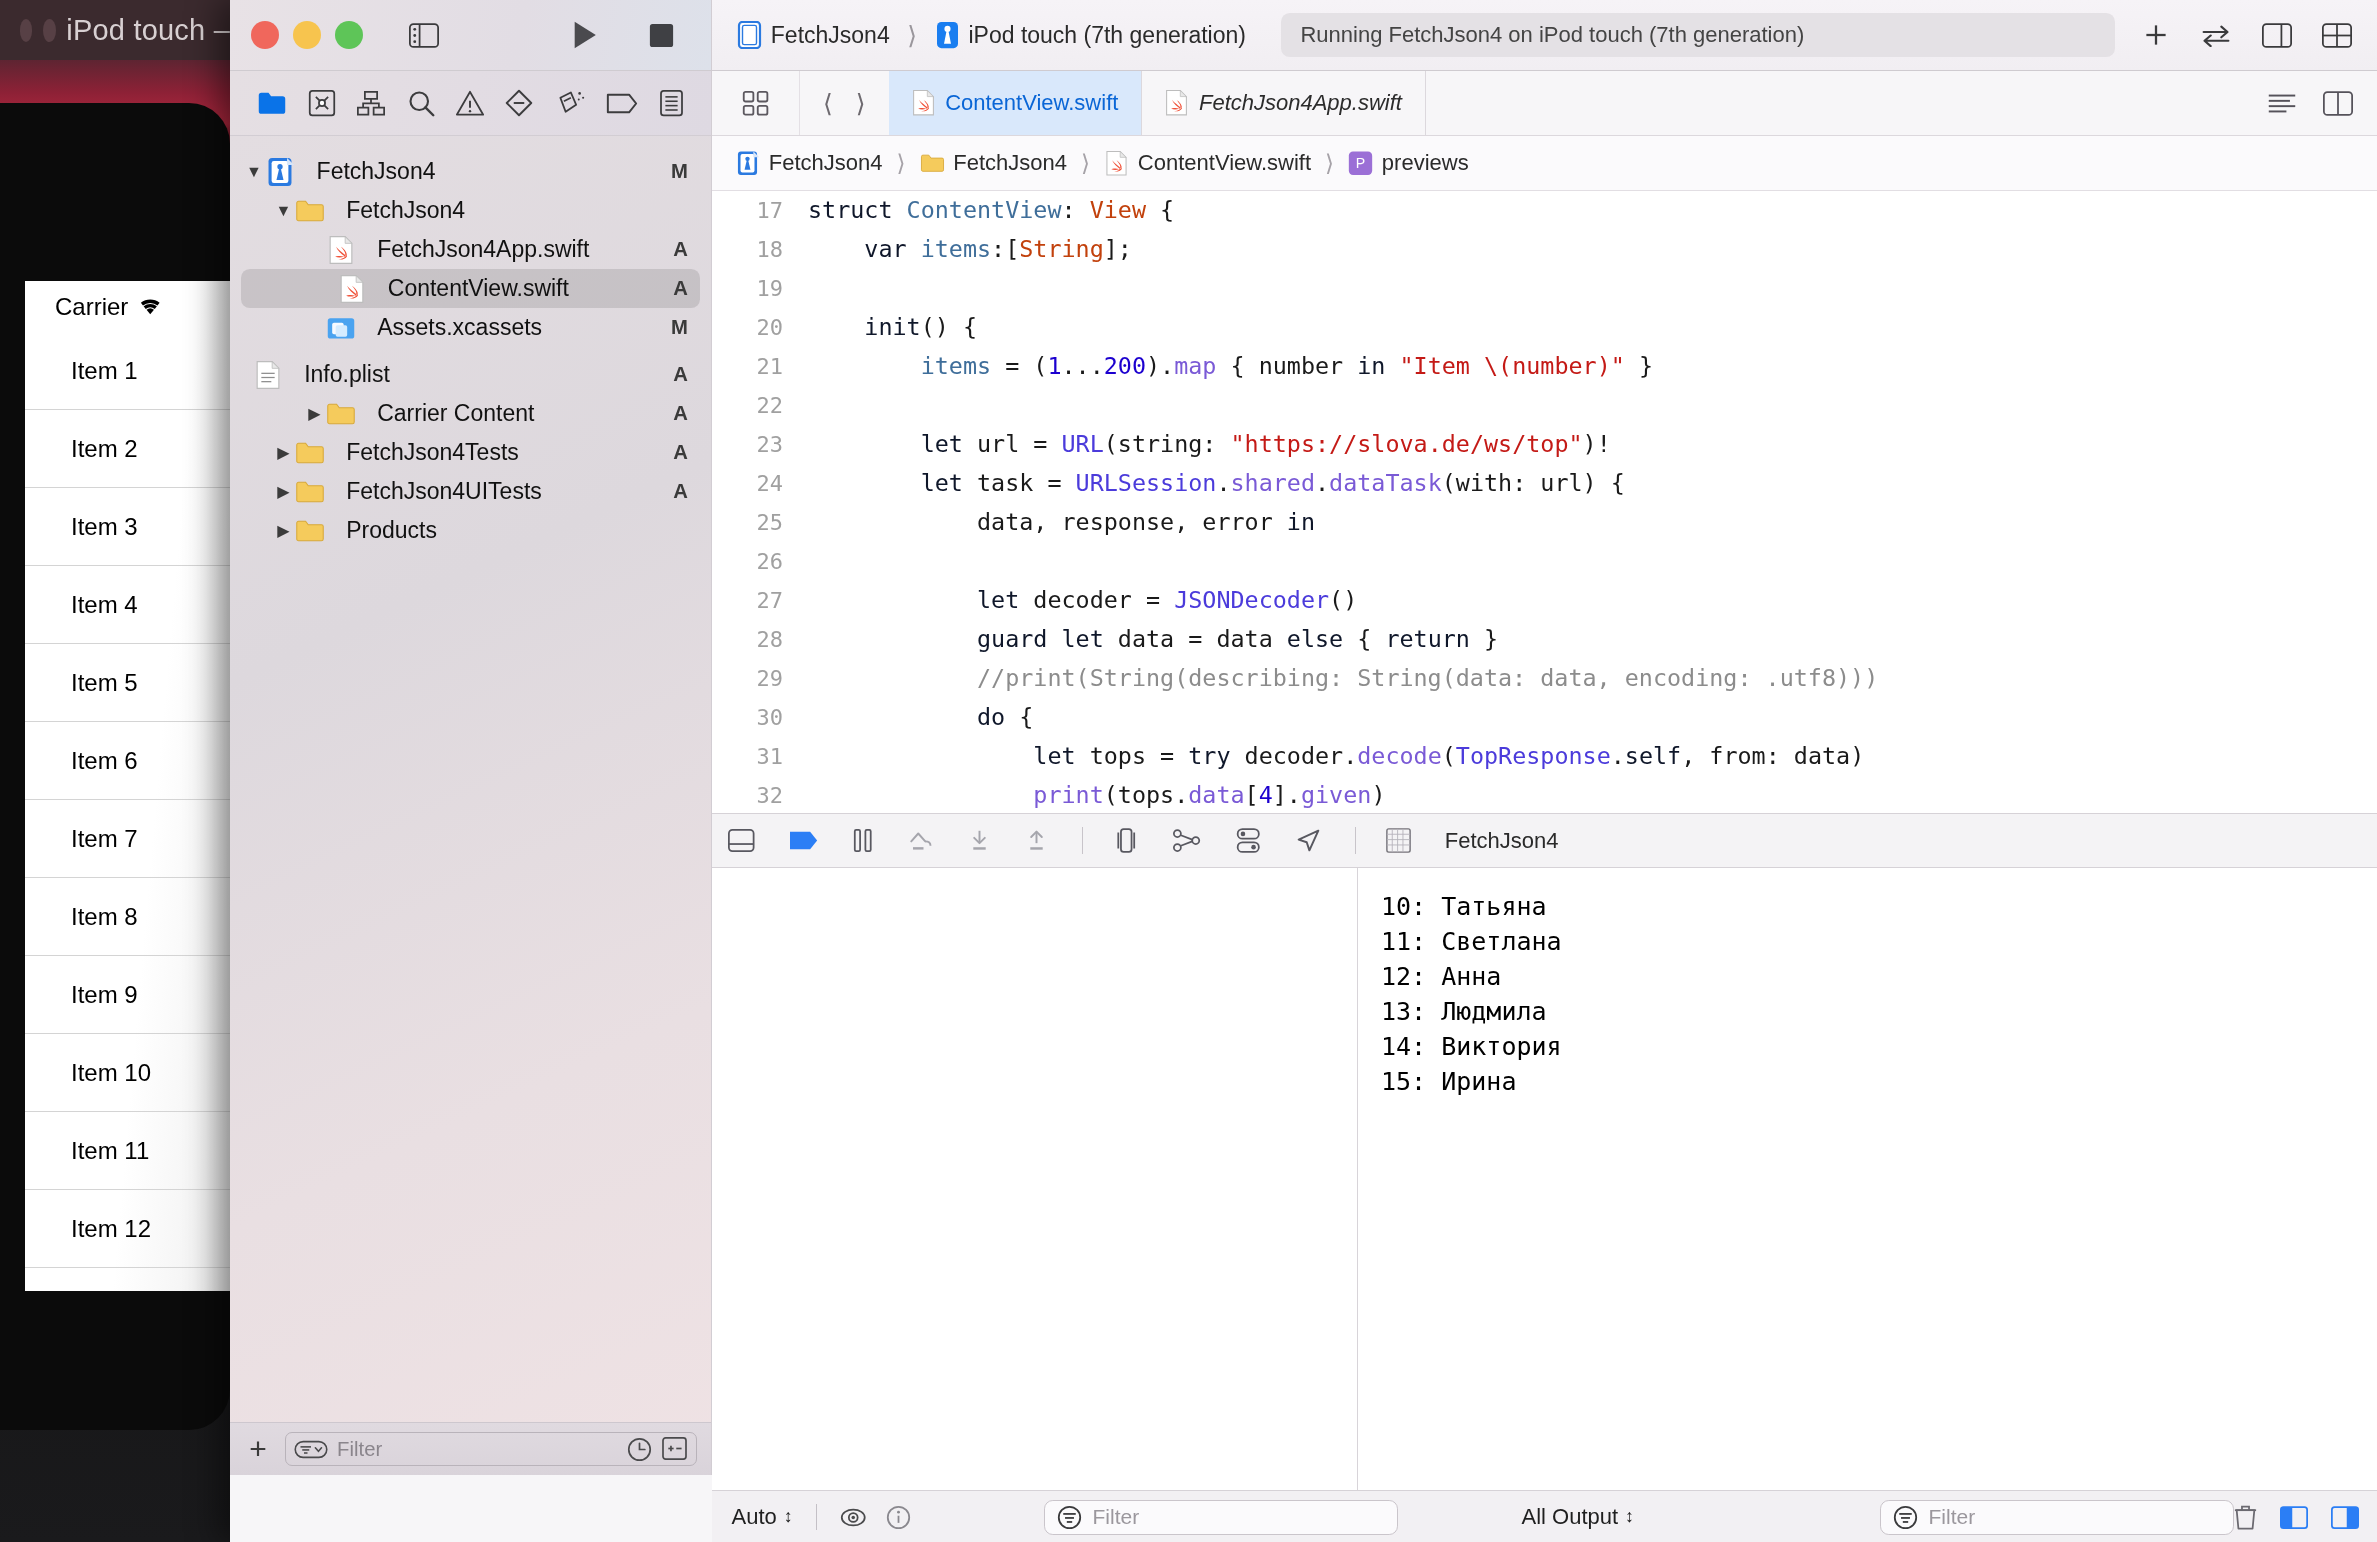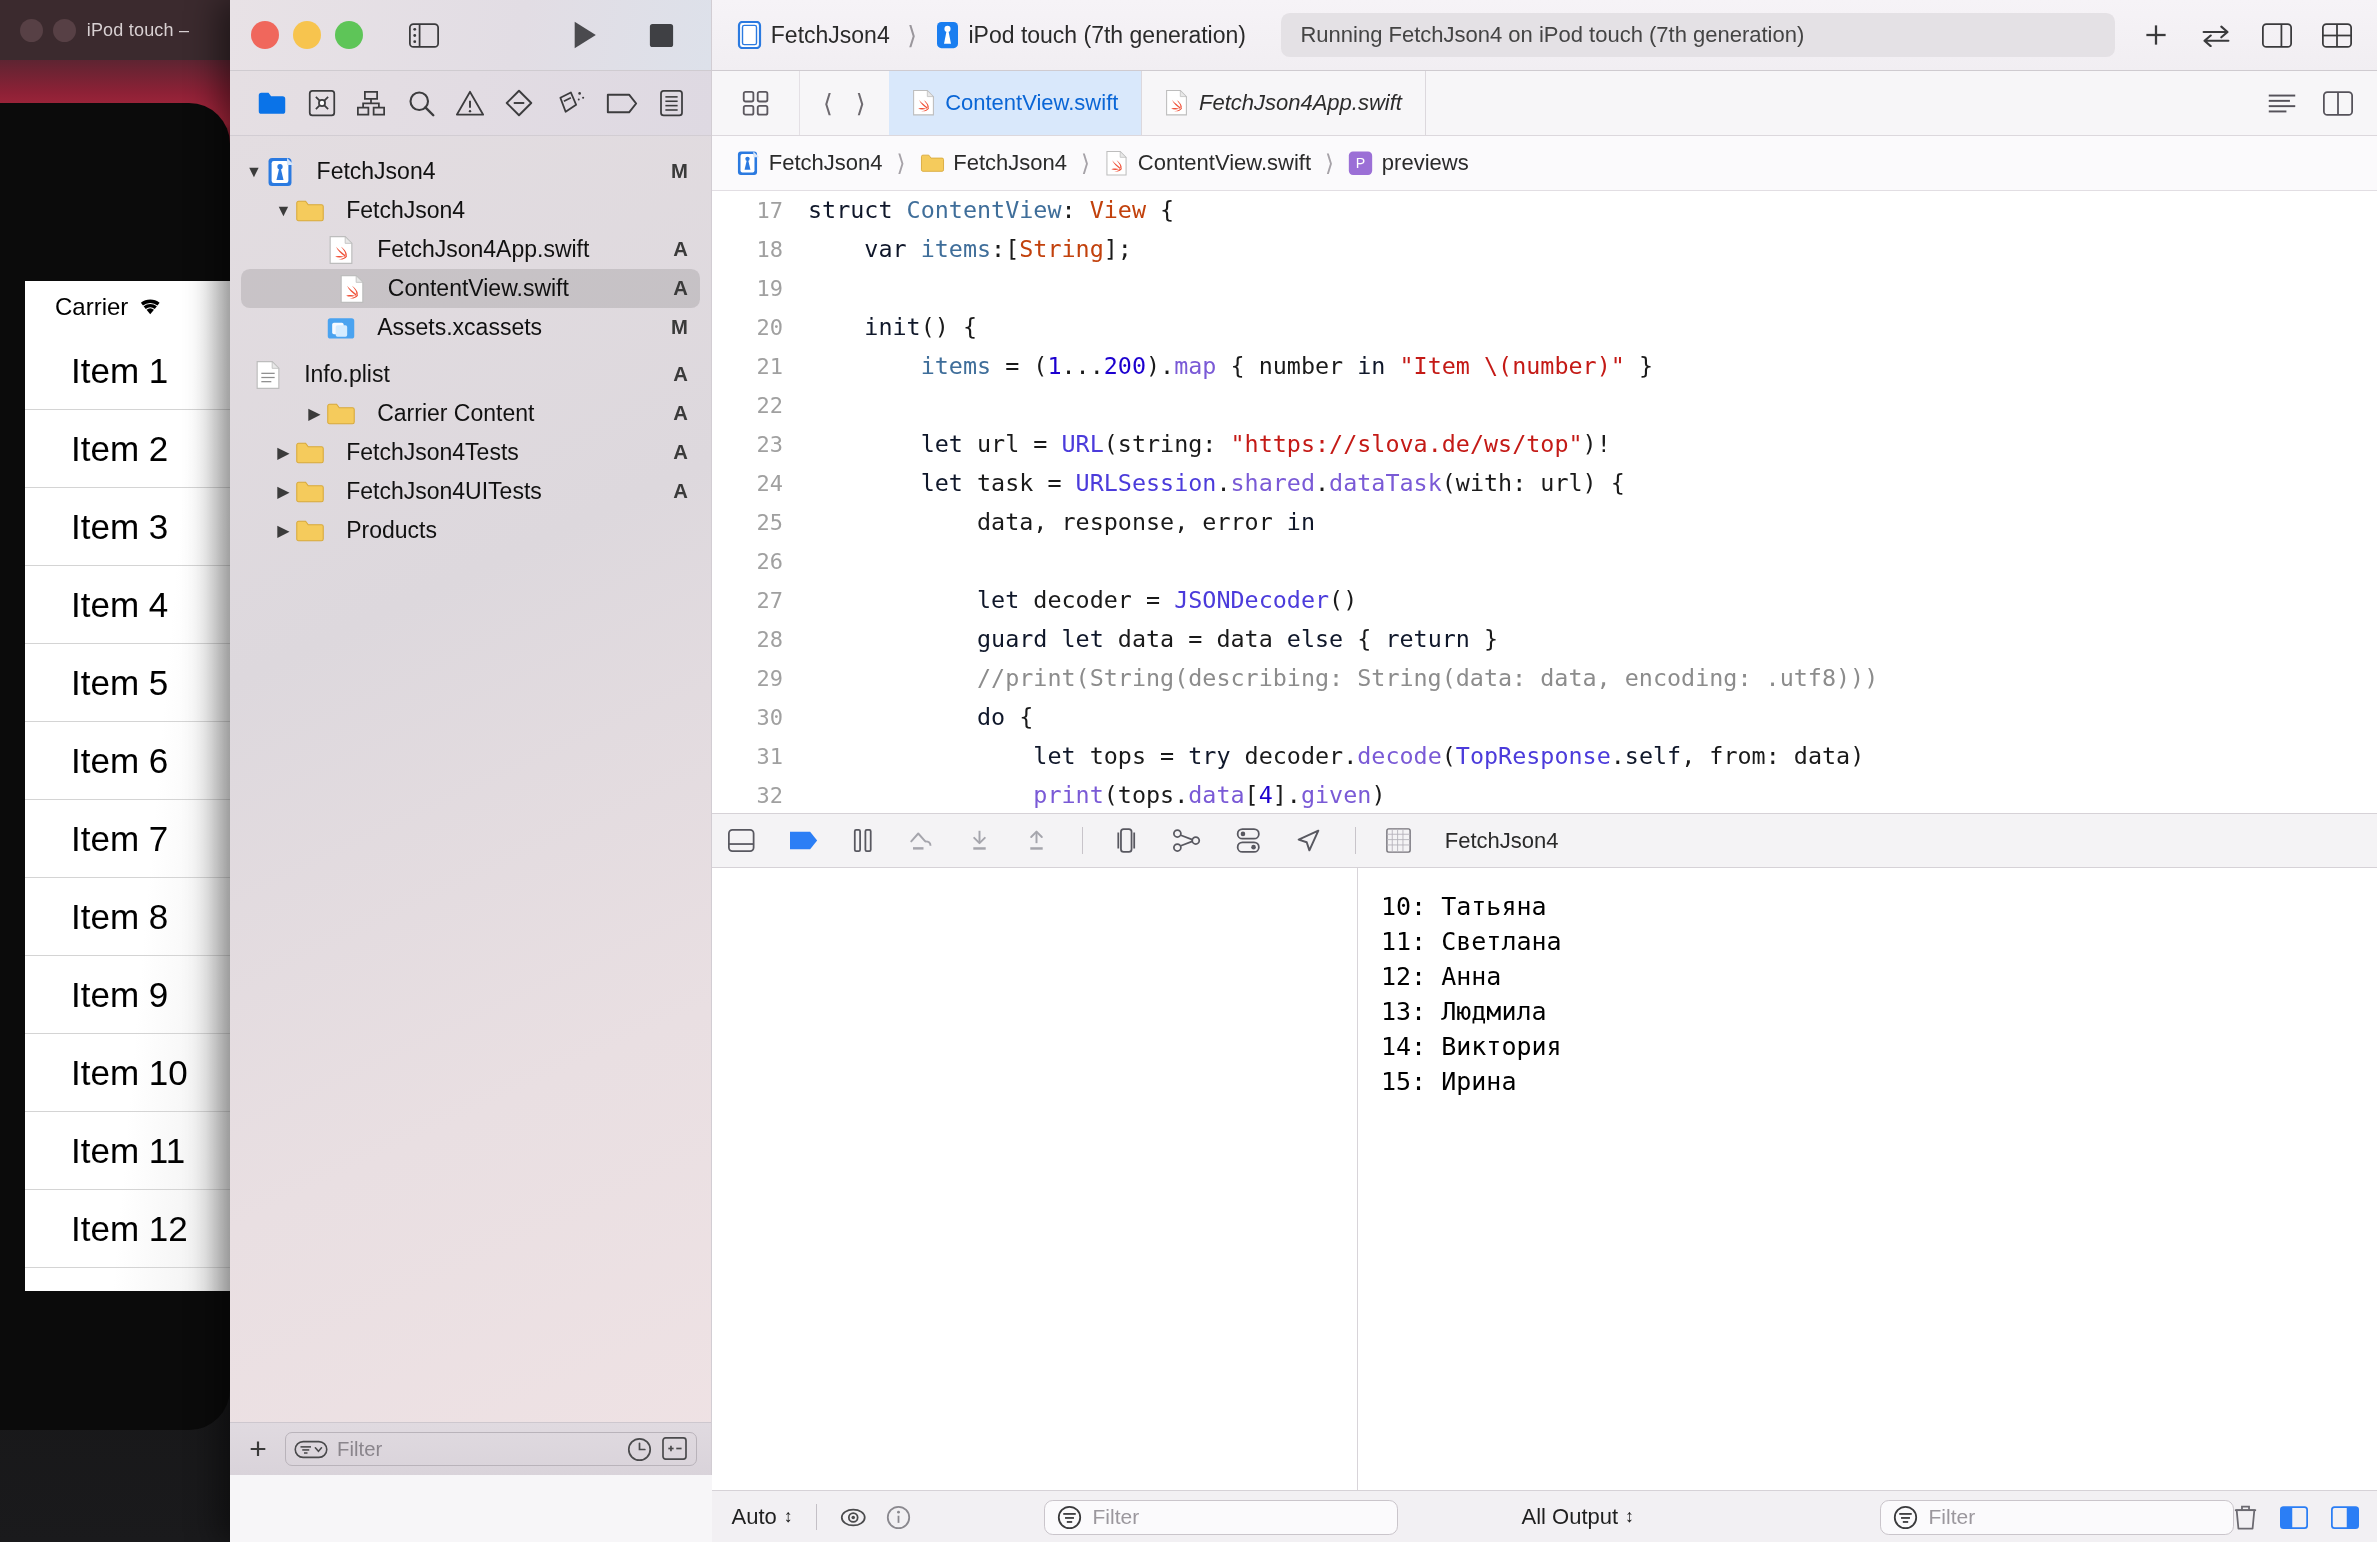--- a/index.html
+++ b/index.html
@@ -15,39 +15,39 @@
     position:absolute; left:0; top:0; width:230px; height:1543px;
     background:linear-gradient(180deg,#3a2329 0%,#4a2630 3%,#8d2136 6%,#b2283f 8%,#0c0c0c 11%,#111 55%,#1a1a1c 100%);
     overflow:hidden;
   }
   #sim-top-bar {
     position:absolute; left:0; top:0; width:230px; height:60px;
     background:#3b2a2e; display:flex; align-items:center; gap:10.6px; padding-left:19.5px;
   }
   .sim-dot { width:23px; height:23px; border-radius:50%; background:#574045; }
   #sim-title {
-    color:#d8d0d2; font-size:18px; letter-spacing:0.2px; white-space:nowrap;
+    color:#d8d0d2; font-size:29px; letter-spacing:0.2px; white-space:nowrap;
   }
   #sim-bezel {
     position:absolute; left:0px; top:103px; width:230px; height:1327px;
     background:#0b0b0b; border-radius:0 41px 41px 0;
   }
   #sim-screen {
     position:absolute; left:25px; top:281px; width:205px; height:1010px;
     background:linear-gradient(95deg,#ffffff 60%, #efefef 100%);
     overflow:hidden;
   }
   #sim-status {
     height:51px; display:flex; align-items:center; gap:8.8px; padding:0 0 0 30px;
     font-size:24px; color:#000;
   }
   .wifi-glyph { display:inline-block; font-size:23px; line-height:1; }
   .sim-row {
     height:78px; display:flex; align-items:center; padding-left:46px;
-    font-size:35px; color:#000; border-bottom:0.9px solid #d4d4d4;
+    font-size:24px; color:#000; border-bottom:0.9px solid #d4d4d4;
   }
   .sim-row:first-of-type { border-top:none; }
 
   
   #xcode {
     position:absolute; left:230px; top:0; width:2148px; height:1543px;
     background:#f7f6f8;
     box-shadow:-12.4px 0 30px rgba(0,0,0,.45);
   }
 

